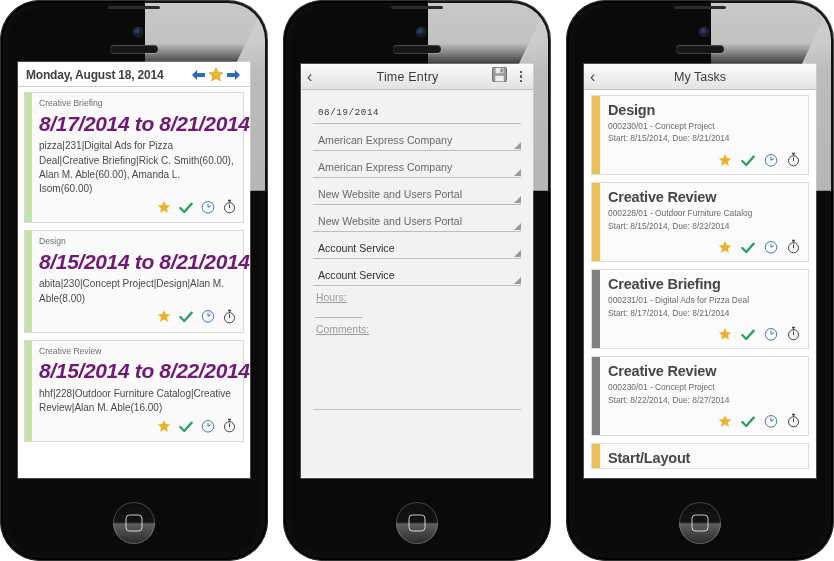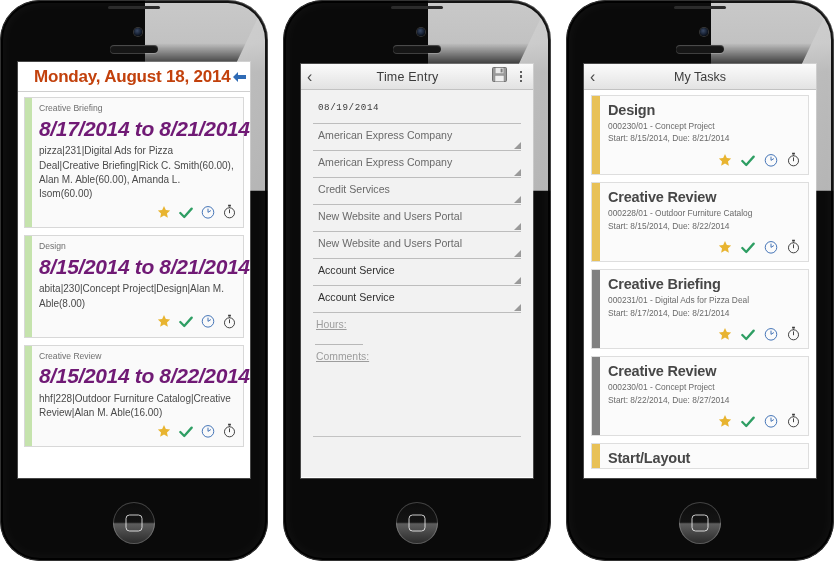--- a/index.html
+++ b/index.html
@@ -88,24 +88,23 @@
   .screen.p2s, .screen.p3s { top:64px; height:414px; }
 
   
   .cal-header {
     display:flex; align-items:center; justify-content:space-between;
     padding: 5px 8px 4px 8px;
     border-bottom: 1px solid #cfcfcf;
     background:#fff;
   }
   .cal-date {
-    font-size: 17px; font-weight: bold; color:#c2410c;
+    font-size: 12px; font-weight: bold; color:#404040;
     letter-spacing:-0.2px;
     white-space:nowrap;
-    margin-left:8px;
   }
   .cal-nav { display:flex; align-items:center; gap:1px; }
   .cal-nav svg { display:block; }
 
   .cal-body { padding: 5px 6px 0 6px; background:#fff; height: calc(100% - 31px); }
 
   .cal-card {
     display:flex;
     border:1px solid #d8d8d8;
     background:#fafafa;
@@ -136,21 +135,21 @@
   }
   .te-back { width:16px; font-size:16px; color:#4a4a4a; line-height:1; text-align:left; }
   .te-title { flex:1; text-align:center; font-size:12.5px; color:#3b3b3b; font-weight:normal; letter-spacing:.2px; }
   .te-actions { display:flex; align-items:center; gap:8px; }
   .dots { display:flex; flex-direction:column; gap:2px; align-items:center; width:12px; }
   .dots i { width:2.5px; height:2.5px; background:#5e5e5e; display:block; }
 
   .te-body { background:#f2f2f2; height: calc(100% - 27px); padding: 12px 12px 0 12px; }
   .te-field {
     height:22px;
-    display:flex; align-items:flex-start;
+    display:flex; align-items:center;
     border-bottom:1px solid #bdbdbd;
     position:relative;
     margin-bottom:5px;
   }
   .te-field .txt { font-size:10.6px; color:#6a6a6a; padding-left:5px; }
   .te-field.dark .txt { color:#2f2f2f; }
   .te-field.date .txt { font-family:"Liberation Mono", monospace; font-size:9.2px; color:#3a3a3a; letter-spacing:.6px; }
   .te-field .tri {
     position:absolute; right:0; bottom:1px;
     width:0;height:0;
@@ -347,24 +346,20 @@
         <div class="te-field">
           <span class="txt">American Express Company</span>
           <span class="tri"></span>
         </div>
 
         <div class="te-field">
           <span class="txt">American Express Company</span>
           <span class="tri"></span>
         </div>
 
-        <div class="te-field">
-          <span class="txt">Credit Services</span>
-          <span class="tri"></span>
-        </div>
 
         <div class="te-field">
           <span class="txt">New Website and Users Portal</span>
           <span class="tri"></span>
         </div>
 
         <div class="te-field">
           <span class="txt">New Website and Users Portal</span>
           <span class="tri"></span>
         </div>

